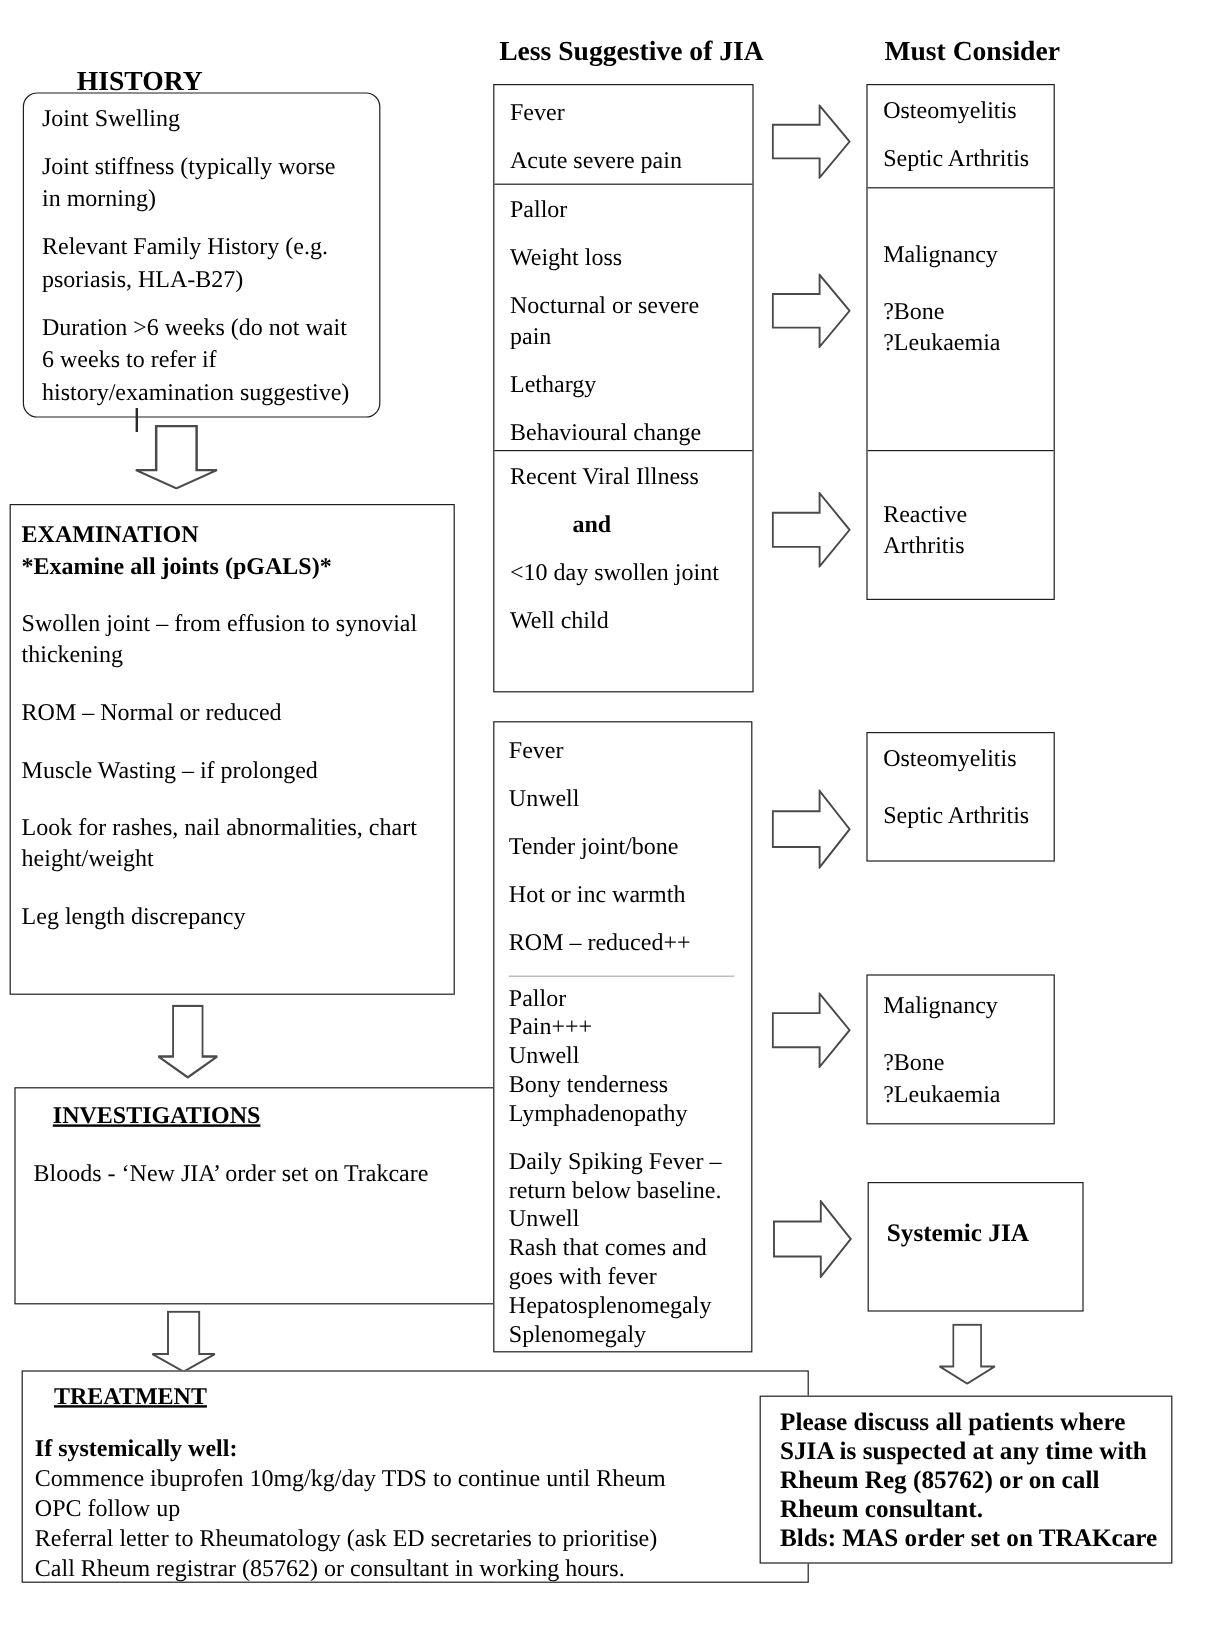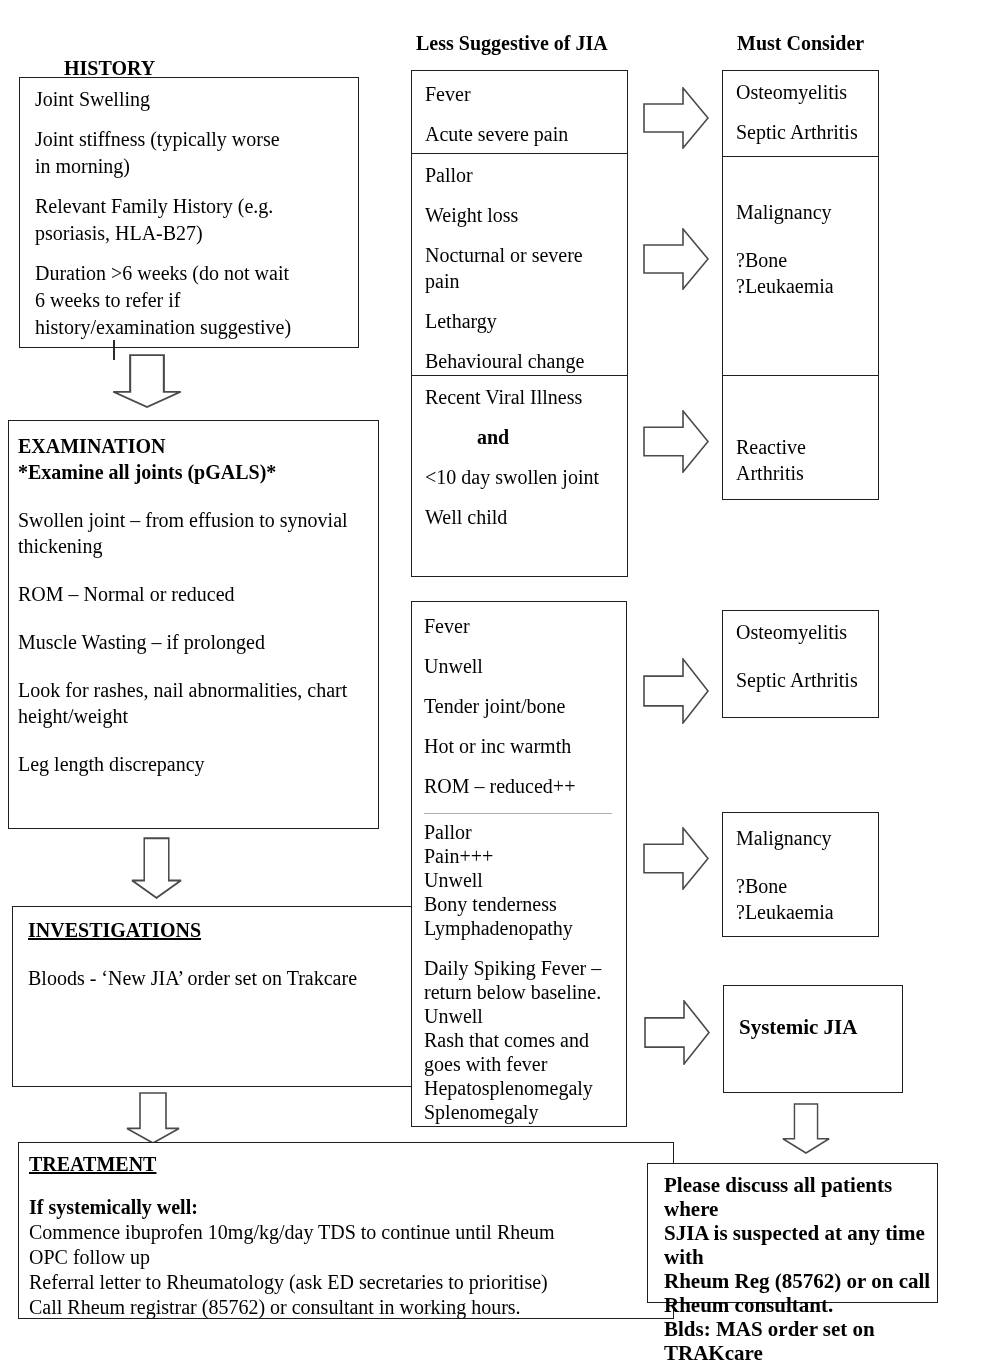--- a/index.html
+++ b/index.html
@@ -1,27 +1,27 @@
 <!DOCTYPE html>
 <html><head>
 <meta charset="utf-8">
 <style>
   html,body{margin:0;padding:0;background:#fff;}
   .canvas{
     position:relative;width:1008px;height:1362px;background:#fff;
     font-family:"Liberation Serif","DejaVu Serif",serif;color:#000;overflow:hidden;
   }
-  .heading{position:absolute;font-size:20px;font-weight:bold;white-space:pre;line-height:24px;}
+  .heading{position:absolute;font-size:23px;font-weight:bold;white-space:pre;line-height:24px;}
   .box{position:absolute;border:1.5px solid #1f1f1f;box-sizing:border-box;background:#fff;}
   .txt{white-space:pre-line;font-size:20px;line-height:26px;}
   .para{margin:0 0 14px 0;}
   .b{font-weight:bold;}
-  .u{text-decoration:underline;}
+  .u{text-decoration:underline;margin-left:16px;}
   
-  .history-box{left:19px;top:77px;width:340px;height:271px;padding:8px 4px 0 15px;}
+  .history-box{left:19px;top:77px;width:298px;height:271px;padding:8px 4px 0 15px;border-radius:12px;}
   .history-box .txt{line-height:27px;margin-bottom:13px;}
   .exam-box{left:8px;top:420px;width:371px;height:409px;padding:8px 4px 0 9px;}
   .exam-box .txt{margin-top:22px;}
   .exam-box .title{margin-top:4px;}
   .invest-box{left:12px;top:906px;width:400px;height:181px;padding:10px 4px 0 15px;}
   .invest-box .txt{margin-top:22px;}
   .invest-box .title{margin-top:0;}
   .treat-box{left:18px;top:1142px;width:656px;height:177px;padding:8px 4px 0 10px;}
   .treat-box .txt{line-height:25px;}
   .treat-box .title{line-height:26px;margin-bottom:18px;}
@@ -34,27 +34,27 @@
   .sec3{height:164px;}
   .and-line{padding-left:52px;font-weight:bold;}
   .redB-box{left:411px;top:601px;width:216px;height:526px;padding:11px 4px 0 12px;}
   .divider{border:none;border-top:1px solid #b0b0b0;margin:14px 10px 6px 0;}
   .tight{line-height:24px;margin:0;}
   .gap-top{margin-top:16px;}
   
   .considerTop-box{left:722px;top:70px;width:157px;height:430px;padding:0;}
   .csec1{height:85px;}
   .csec2{height:219px;padding-top:42px;}
-  .csec3{height:123px;padding-top:58px;}
+  .csec3{height:123px;padding-top:40px;}
   .considerTop-box .section{padding-left:13px;}
   .osteo2-box{left:722px;top:610px;width:157px;height:108px;padding:8px 4px 0 13px;}
   .malig2-box{left:722px;top:812px;width:157px;height:125px;padding:12px 4px 0 13px;}
   .sjia-box{left:723px;top:985px;width:180px;height:108px;padding:28px 4px 0 15px;}
   .sjia-box .txt{font-size:21px;font-weight:bold;}
-  .discuss-box{left:647px;top:1163px;width:291px;height:140px;padding:9px 4px 14px 16px;}
+  .discuss-box{left:633px;top:1163px;width:344px;height:140px;padding:9px 4px 14px 16px;}
   .discuss-box .txt{font-size:21px;font-weight:bold;line-height:24px;}
   .mb22{margin-bottom:22px;}
   .arrow{position:absolute;}
   .tick{position:absolute;left:113px;top:340px;width:2px;height:20px;background:#2a2a2a;}
 </style>
 </head>
 <body>
 
 <svg width="0" height="0" style="position:absolute">
   <defs>

